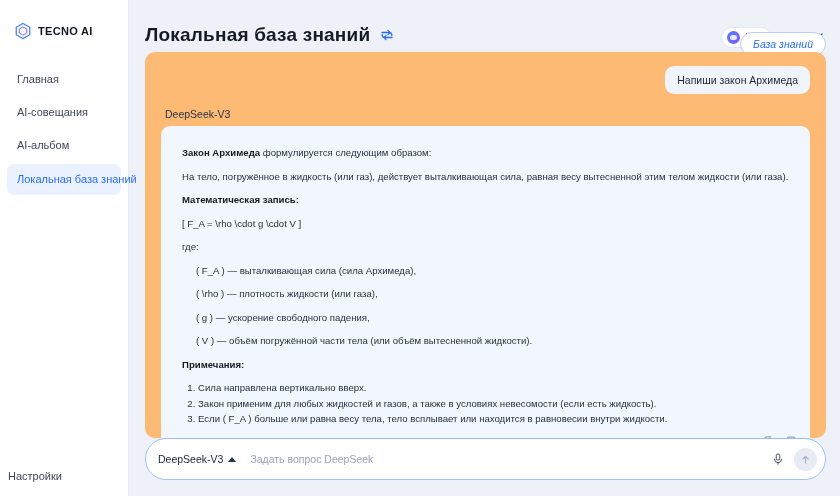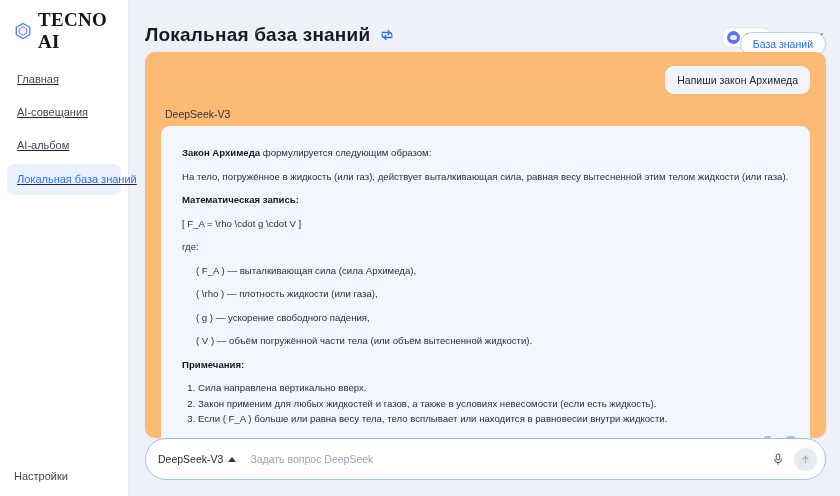--- a/index.html
+++ b/index.html
@@ -41,51 +41,49 @@
     padding: 16px 0 0 14px;
     height: 46px;
     box-sizing: border-box;
   }
   .brand-logo {
     width: 18px;
     height: 18px;
     flex: 0 0 18px;
   }
   .brand-name {
-    font-size: 19px;
+    font-size: 11px;
     font-weight: bold;
     letter-spacing: 0.3px;
     color: #11161f;
-    font-family: Liberation Serif, serif;
   }
   .nav {
     margin-top: 18px;
     display: flex;
     flex-direction: column;
     gap: 2px;
     padding: 0 7px;
-    text-decoration: underline;
   }
   .nav-item {
     font-size: 11px;
     color: #3d4committee;
     color: #3f4757;
     padding: 9px 10px;
     border-radius: 7px;
     cursor: pointer;
     white-space: nowrap;
     line-height: 1.2;
   }
   .nav-item.active {
     background: #eaf1ff;
     color: #2a6df5;
   }
   .sidebar-footer {
     margin-top: auto;
-    padding: 0 0 14px 14px;
+    padding: 0 0 14px 8px;
   }
   .settings-item {
     font-size: 11px;
     color: #3f4757;
     cursor: pointer;
   }
 
   
   .main {
     flex: 1 1 auto;
@@ -173,20 +171,21 @@
     position: absolute;
     top: 32px;
     right: 14px;
     border: 1px solid #b9ccfb;
     color: #2a6df5;
     background: #ffffff;
     border-radius: 13px;
     font-size: 10.5px;
     padding: 5px 12px;
     cursor: pointer;
+    font-style: italic;
   }
 
   
   .chat-panel {
     position: relative;
     margin: 10px 14px 0 16px;
     background: #fdba74;
     border-radius: 10px;
     flex: 1 1 auto;
     min-height: 0;

